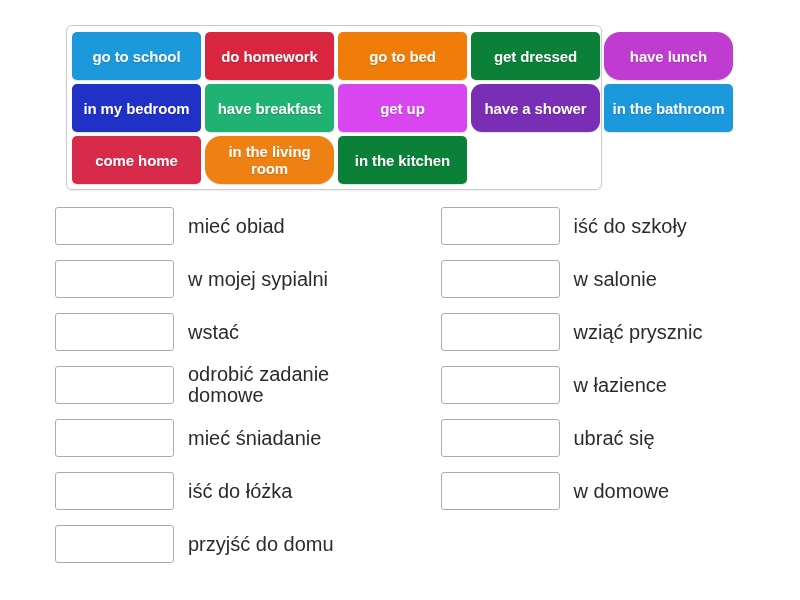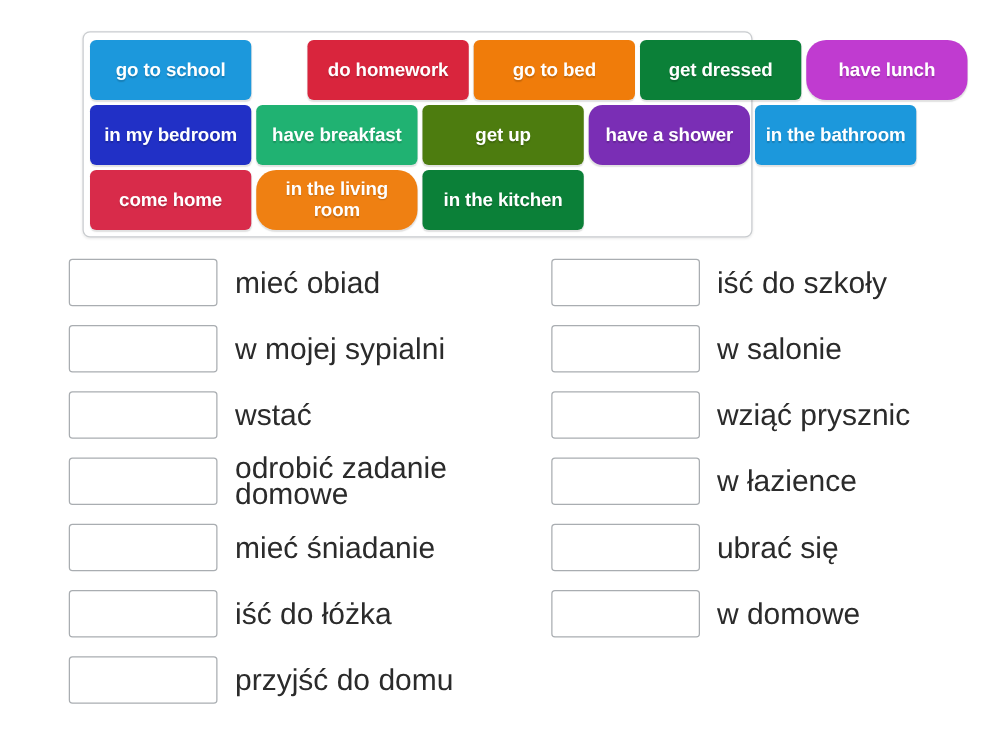--- a/index.html
+++ b/index.html
@@ -84,42 +84,42 @@
     width: 119px;
     height: 38px;
     flex: 0 0 119px;
     border: 1px solid #a9adb1;
     border-radius: 3px;
     background: #ffffff;
     box-sizing: border-box;
   }
   .answer-text {
     margin-left: 14px;
-    font-size: 24px;
+    font-size: 20px;
     line-height: 21px;
     color: #2b2b2b;
     font-weight: normal;
     max-width: 190px;
   }
 </style>
 </head>
 <body>
 
 <div id="word-bank">
     <div class="bank-row">
       <div class="tile" style="background: rgb(28, 152, 220);">go to school</div>
-      <div class="tile" style="background: rgb(217, 37, 61); margin-left: 41px;">do homework</div>
+      <div class="tile" style="background: rgb(217, 37, 61);">do homework</div>
       <div class="tile" style="background: rgb(240, 124, 10);">go to bed</div>
       <div class="tile" style="background: rgb(11, 128, 56);">get dressed</div>
       <div class="tile" style="background: rgb(192, 59, 208); border-radius: 16px;">have lunch</div>
     </div>
     <div class="bank-row">
       <div class="tile" style="background: rgb(33, 48, 198);">in my bedroom</div>
       <div class="tile" style="background: rgb(32, 178, 114);">have breakfast</div>
-      <div class="tile" style="background: #4d7c0f;">get up</div>
+      <div class="tile" style="background: #d946ef;">get up</div>
       <div class="tile" style="background: rgb(122, 46, 181); border-radius: 11px;">have a shower</div>
       <div class="tile" style="background: rgb(28, 152, 220);">in the bathroom</div>
     </div>
     <div class="bank-row">
       <div class="tile" style="background: rgb(216, 43, 74);">come home</div>
       <div class="tile" style="background: rgb(239, 128, 18); border-radius: 16px;">in the living room</div>
       <div class="tile" style="background: rgb(11, 128, 56);">in the kitchen</div>
     </div>
   </div>
 

